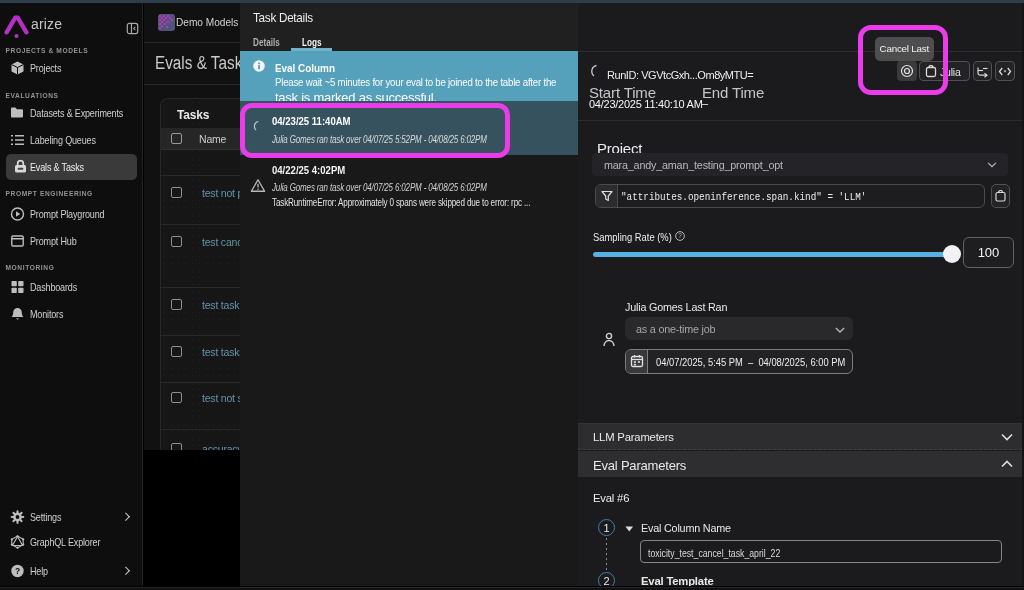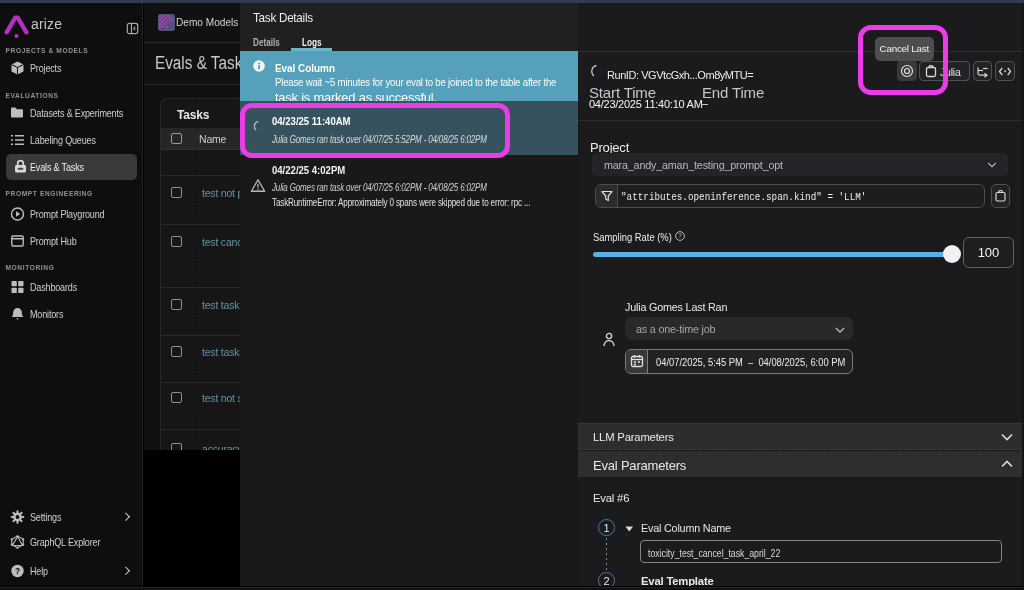--- a/index.html
+++ b/index.html
@@ -302,21 +302,21 @@
     </svg>
   <div class="abs btn" style="left:416.5px;top:58px;width:20.5px;height:20px"></div>
   <svg class="abs" style="left:419.5px;top:61.5px" width="14" height="13" viewBox="0 0 14 13">
       <g stroke="#d8d8d8" stroke-width="1.3" fill="none">
         <path d="M4.2 3 L1.5 6.5 L4.2 10"></path>
         <path d="M9.8 3 L12.5 6.5 L9.8 10"></path>
       </g>
       <path d="M5.6 5.6 h2.8 l-1.4 2 Z" fill="#d8d8d8"></path>
     </svg>
 
-  <div class="abs" style="left:12px;top:137px;font-size:13px;color:#ececec;letter-spacing:-0.2px">Project</div>
+  <div class="abs" style="left:19px;top:137px;font-size:15px;color:#ececec;letter-spacing:-0.2px">Project</div>
   <div class="abs" style="left:14px;top:150px;width:416px;height:23px;background:#242428;border-radius:4px"></div>
   <div class="abs" style="left:26px;top:156px;font-size:10.8px;color:#b8b8b8;letter-spacing:-0.2px;white-space:nowrap">mara_andy_aman_testing_prompt_opt</div>
   <svg class="abs" style="left:409px;top:159px" width="10" height="6" viewBox="0 0 11 7">
       <path d="M1 1 L5.5 5.5 L10 1" stroke="#b5b5b5" stroke-width="1.5" fill="none"></path>
     </svg>
 
   <div class="abs" style="left:17px;top:181px;width:390px;height:24px;background:#1d1d1f;border:1px solid #4c4c50;border-radius:6px"></div>
   <div class="abs" style="left:18px;top:182px;width:22px;height:22px;background:#2c2c2f;border-radius:5px 0 0 5px;border-right:1px solid #4c4c50"></div>
   <svg class="abs" style="left:23px;top:187px" width="12" height="12" viewBox="0 0 12 12">
       <path d="M1 1.5 H11 L7.3 6 V10.5 L4.7 9 V6 Z" stroke="#e0e0e0" stroke-width="1.2" fill="none" stroke-linejoin="round"></path>

